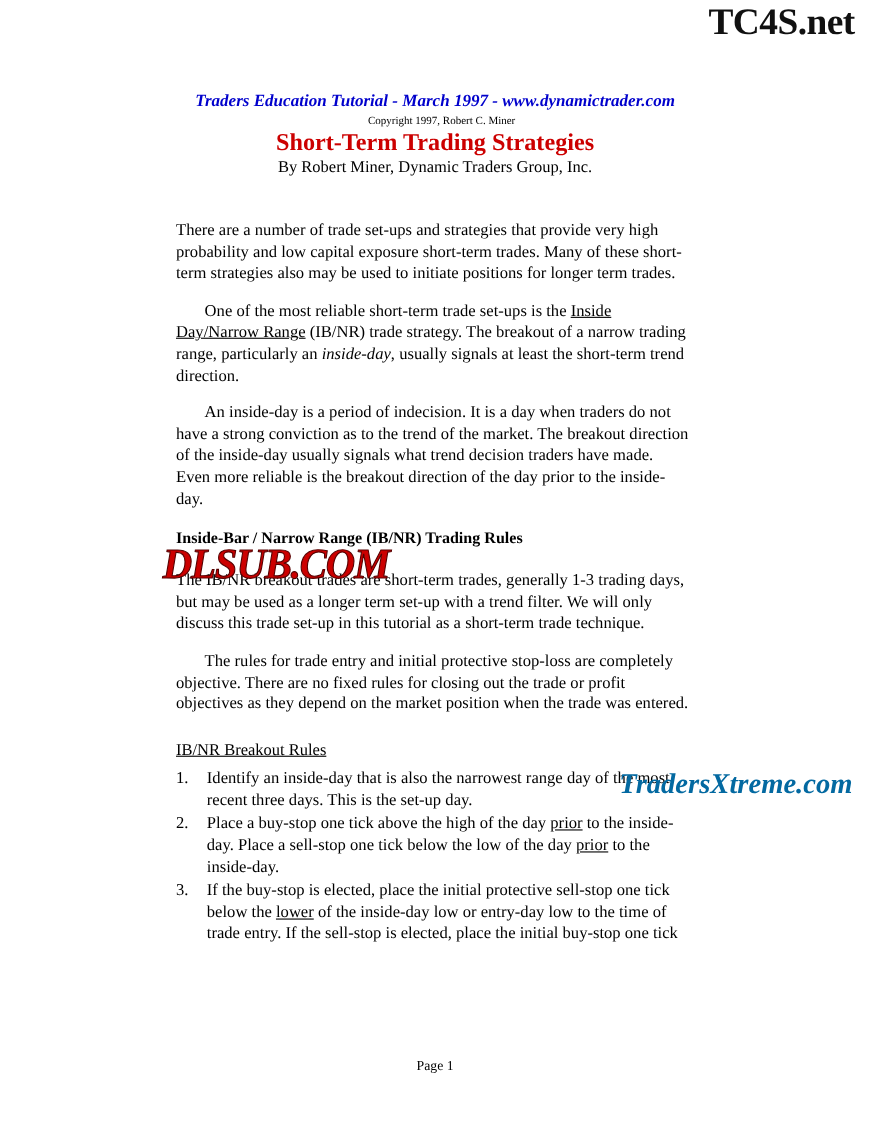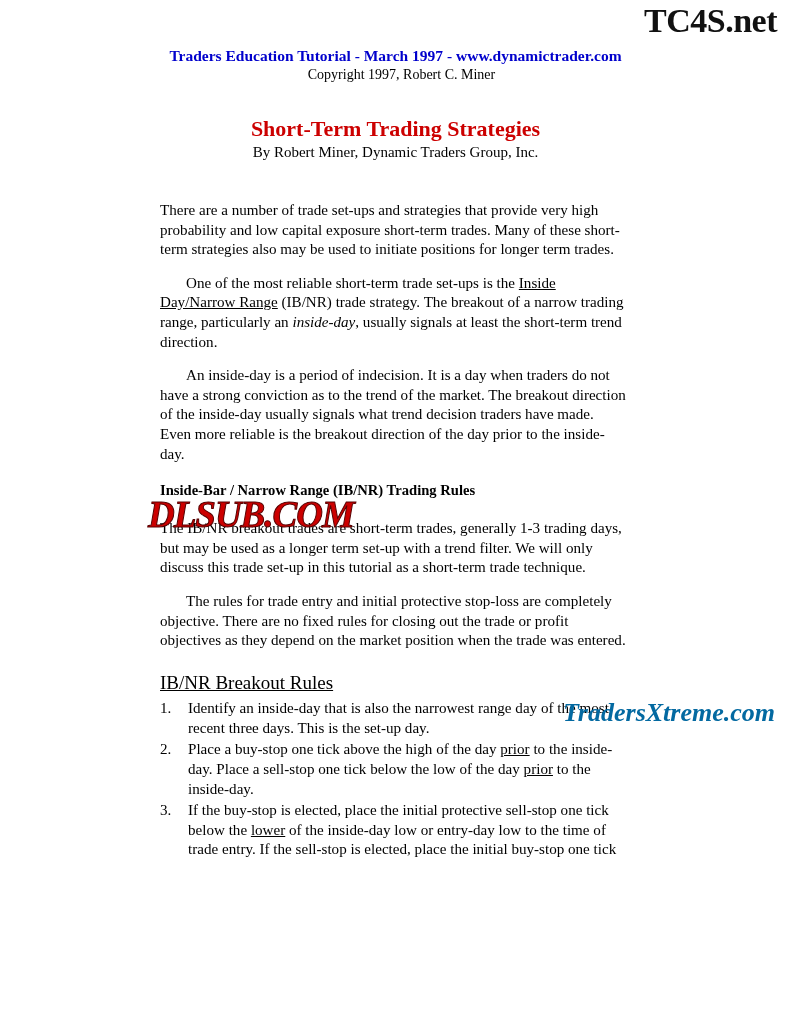--- a/index.html
+++ b/index.html
@@ -65,26 +65,28 @@
   .doc-header {
     position: absolute;
     left: 0;
     top: 47px;
     width: 791px;
     text-align: center;
   }
   .header-line1 {
     color: #0000cc;
     font-weight: bold;
+    font-style: italic;
     font-size: 15.5px;
     line-height: 18px;
+    margin-top: 36px;
   }
   .header-line2 {
     color: #000000;
-    font-size: 14px;
+    font-size: 10px;
     line-height: 17px;
     margin-top: 1px;
     margin-left: 12px;
   }
 
   
   .title-block {
     position: absolute;
     left: 0;
     top: 116px;
@@ -125,21 +127,21 @@
   .subhead {
     font-weight: bold;
     font-size: 14.6px;
     line-height: 19px;
   }
   .uline { text-decoration: underline; }
   .ital { font-style: italic; }
 
   .rules-head {
     text-decoration: underline;
-    font-size: 19px;
+    font-size: 15px;
     line-height: 19.6px;
   }
 
   ol.rules {
     list-style: none;
     margin: 0;
     padding: 0;
   }
   ol.rules > li {
     position: relative;
@@ -219,16 +221,19 @@
       <li>
         <span class="num">3.</span>
         <span><span>If the buy-stop is elected, place the initial protective sell-stop one tick below the </span><span class="uline">lower</span><span> of the inside-day low or entry-day low to the time of trade entry. If the sell-stop is elected, place the initial buy-stop one tick</span></span>
       </li>
     </ol>
 
   </div>
 
   <div class="wm-center">DLSUB.COM</div>
 
+  <div class="page-footer">
+    <span>Page 1</span>
+  </div>
 
   <div class="wm-bottomright">TradersXtreme.com</div>
 
 </div>
 
 </body></html>

